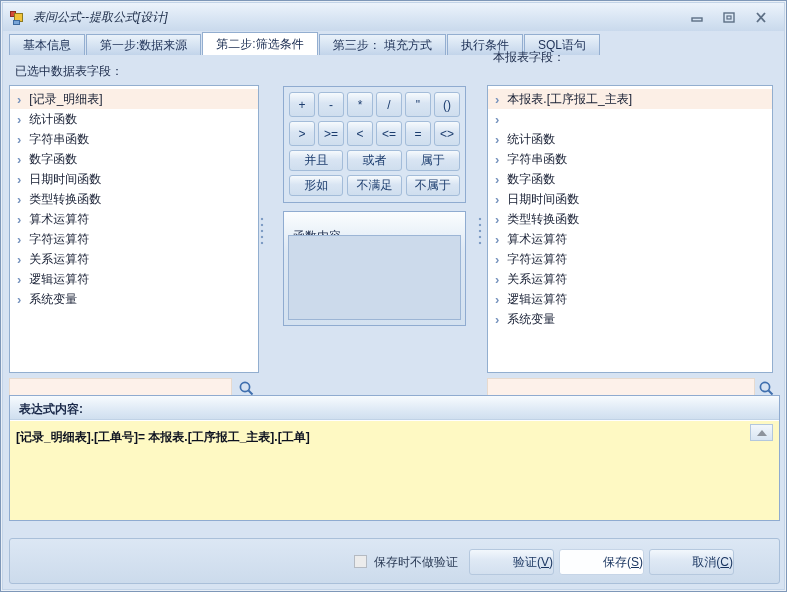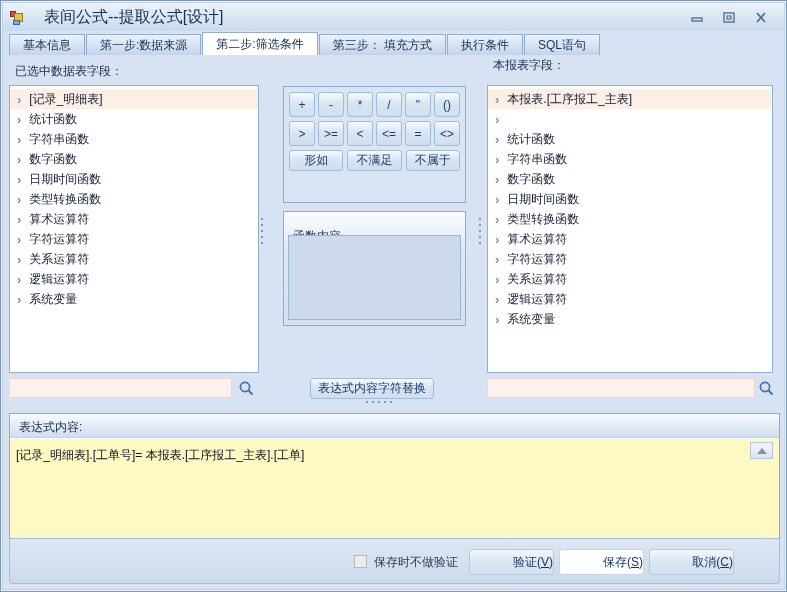--- a/index.html
+++ b/index.html
@@ -14,21 +14,21 @@
   
   .titlebar {
     position:absolute; left:2px; top:2px; right:2px; height:28px;
     background:linear-gradient(#ecf3fb,#d3e1f1 70%,#c9d9ec);
     display:flex; align-items:center;
   }
   .app-icon { position:relative; width:16px; height:16px; margin-left:7px; }
   .app-icon .sq-red    { position:absolute; left:0; top:2px;  width:6px; height:6px; background:#d54b3c; border:1px solid #8c2c22; }
   .app-icon .sq-yellow { position:absolute; left:4px; top:4px; width:9px; height:9px; background:#f0c23a; border:1px solid #8d7a1f; }
   .app-icon .sq-blue   { position:absolute; left:3px; top:11px;width:7px; height:5px; background:#7aa6d8; border:1px solid #3d6a9e; }
-  .title-text { margin-left:18px; font-size:16px; color:#20304c; }
+  .title-text { margin-left:7px; font-size:12px; color:#20304c;font-style:italic; }
   .win-controls { margin-left:auto; display:flex; gap:10px; margin-right:12px; }
   .win-btn { width:22px; height:16px; display:flex; align-items:center; justify-content:center; cursor:default; }
   .win-btn svg { display:block; }
   
   .tabstrip { position:absolute; left:8px; top:31px; height:23px; display:flex; align-items:flex-end; }
   .tab {
     height:21px; line-height:20px; padding:0 13px; font-size:12px; color:#1c2f55;
     background:linear-gradient(#eaf2fa,#cbdbee 80%,#c2d4ea);
     border:1px solid #93aed0; border-bottom:none; margin-right:1px;
     white-space:nowrap;
@@ -89,22 +89,22 @@
     background-image:radial-gradient(circle at 2px 2px,#7e9cc4 1.3px,transparent 1.6px);
     background-size:4px 6px; background-repeat:repeat-y;
   }
   .hgrip {
     position:absolute; width:28px; height:4px;
     background-image:radial-gradient(circle at 2px 2px,#7e9cc4 1.3px,transparent 1.6px);
     background-size:6px 4px; background-repeat:repeat-x;
   }
   
   .expr-group {
-    position:absolute; left:8px; top:412px; width:771px; height:126px;
-    border:1px solid #8fabd0; background:#ffffff;
+    position:absolute; left:8px; top:394px; width:771px; height:126px;
+    border:1px solid #8fabd0; background:#ffffff;font-weight:bold;
   }
   .expr-header {
     position:absolute; left:0; right:0; top:0; height:24px;
     background:linear-gradient(#f7fbfe,#d8e5f3 75%,#d0dfef);
     border-bottom:1px solid #c0d2e6;
   }
   .expr-header-label { position:absolute; left:9px; top:5px; font-size:12px; color:#1b2a4a; }
   .expr-text {
     position:absolute; left:0; right:0; top:25px; bottom:0; background:#fef9c3;
     font-size:12px; color:#0d1220; padding:8px 6px; white-space:pre-wrap;
@@ -246,35 +246,39 @@
       </div>
       <div class="op-row cols6">
         <button class="op-btn">&gt;</button>
         <button class="op-btn">&gt;=</button>
         <button class="op-btn">&lt;</button>
         <button class="op-btn">&lt;=</button>
         <button class="op-btn">=</button>
         <button class="op-btn">&lt;&gt;</button>
       </div>
       <div class="op-row cols3">
+        <button class="op-btn">并且</button>
+        <button class="op-btn">或者</button>
+        <button class="op-btn">属于</button>
+      </div>
+      <div class="op-row cols3">
         <button class="op-btn">形如</button>
         <button class="op-btn">不满足</button>
         <button class="op-btn">不属于</button>
       </div>
     </div>
 
   <div class="func-group">
     <div class="func-title">函数内容</div>
     <div class="func-body"></div>
   </div>
 
-  <button class="replace-btn">表达式内容字符替换</button>
   <div class="hgrip" style="left:364px; top:399px;"></div>
 
-  <div class="panel-label" style="left:492px; top:56px;">本报表字段：</div>
+  <div class="panel-label" style="left:492px; top:48px;">本报表字段：</div>
   <div class="tree" id="right-tree" style="left:486px; top:84px; width:286px; height:288px;">
       <div class="tree-item selected">
         <span class="chev">›</span>
         <span>本报表.[工序报工_主表]</span>
       </div>
       <div class="tree-item">
         <span class="chev">›</span>
       </div>
       <div class="tree-item">
         <span class="chev">›</span>

